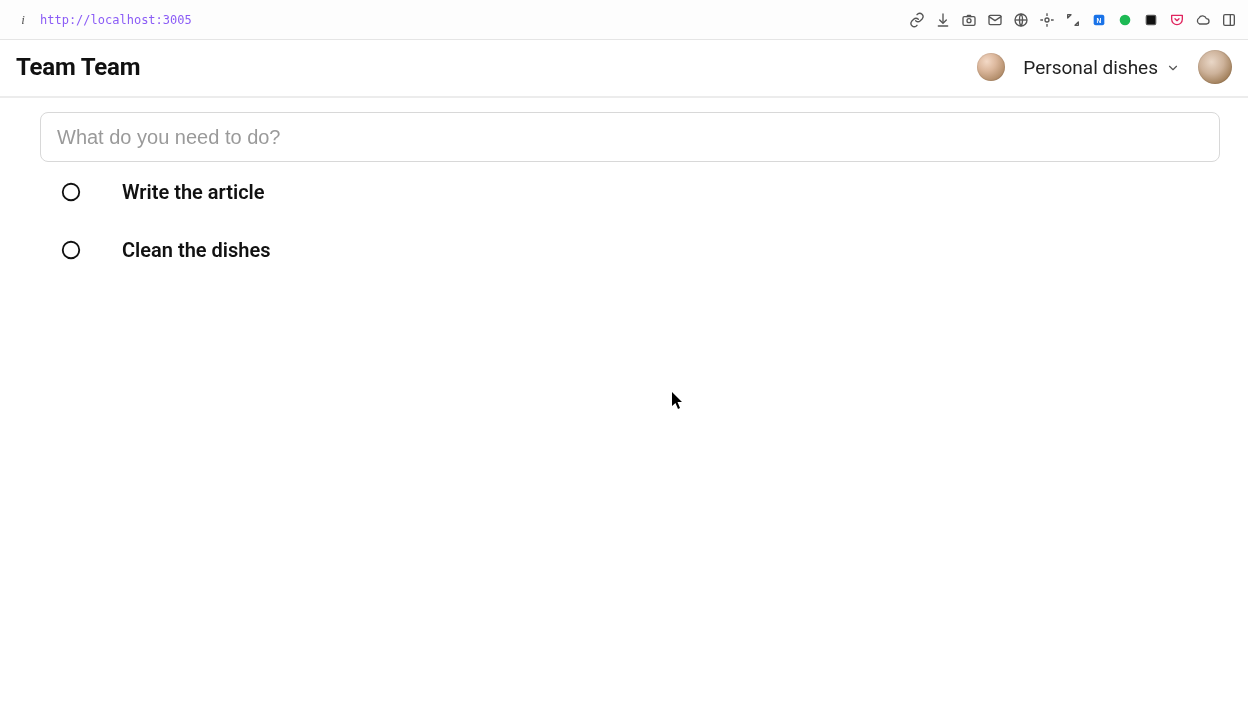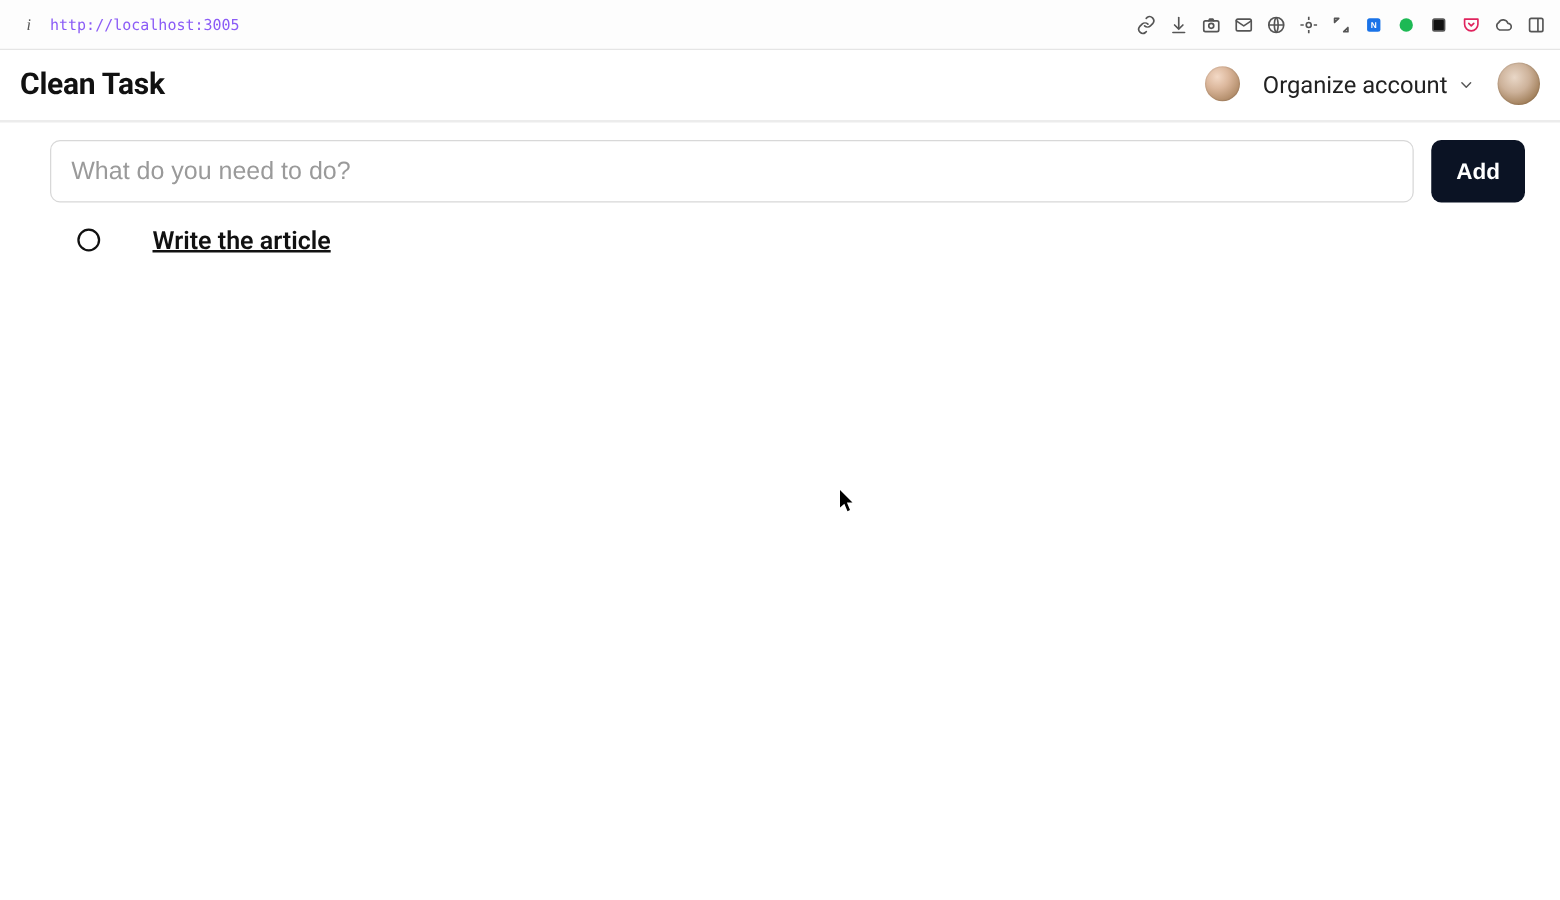--- a/index.html
+++ b/index.html
@@ -156,21 +156,20 @@
   .task-check {
     width: 22px; height: 22px;
     display: inline-flex; align-items: center; justify-content: center;
     cursor: pointer;
   }
   .task-check svg { width: 22px; height: 22px; display:block; }
   .task-text {
     font-size: 20px;
     font-weight: 600;
     color: #111;
-    text-decoration: underline;
   }
 
   
   .cursor {
     position: absolute;
     left: 672px;
     top: 352px; 
     width: 12px; height: 18px;
     pointer-events: none;
   }
@@ -262,53 +261,60 @@
           <rect x="4" y="4" width="16" height="16" rx="2"></rect>
           <path d="M14 4v16"></path>
         </svg>
     </span>
   </div>
 </div>
 
 <div class="app">
 
   <div class="app-header">
-    <span class="app-title">Clean Task</span>
+    <span class="app-title">Team Team</span>
     <span class="header-spacer"></span>
 
     <span class="avatar"></span>
 
     <span class="account-switcher">
-      <span class="account-label">Organize account</span>
+      <span class="account-label">Personal dishes</span>
       <span class="chev">
         <svg viewBox="0 0 24 24" fill="none" stroke="currentColor" stroke-width="2" stroke-linecap="round" stroke-linejoin="round">
             <polyline points="6 9 12 15 18 9"></polyline>
           </svg>
       </span>
     </span>
 
     <span class="avatar large alt"></span>
   </div>
 
   <div class="content">
 
     <div class="add-row">
       <input class="task-input" type="text" placeholder="What do you need to do?" style="">
-      <button class="add-btn">Add</button>
     </div>
 
     <ul class="task-list">
       <li class="task-item">
         <span class="task-check">
           <svg viewBox="0 0 24 24" fill="none" stroke="#111" stroke-width="2">
               <circle cx="12" cy="12" r="9"></circle>
             </svg>
         </span>
         <span class="task-text">Write the article</span>
       </li>
+      <li class="task-item">
+        <span class="task-check">
+          <svg viewBox="0 0 24 24" fill="none" stroke="#111" stroke-width="2">
+              <circle cx="12" cy="12" r="9"></circle>
+            </svg>
+        </span>
+        <span class="task-text">Clean the dishes</span>
+      </li>
     </ul>
   </div>
 
   <div class="cursor">
     <svg viewBox="0 0 12 18">
         <path d="M0 0 L0 14 L3.5 11 L6 17 L8 16 L5.5 10 L10 10 Z" fill="#000"></path>
       </svg>
   </div>
 </div>
 

